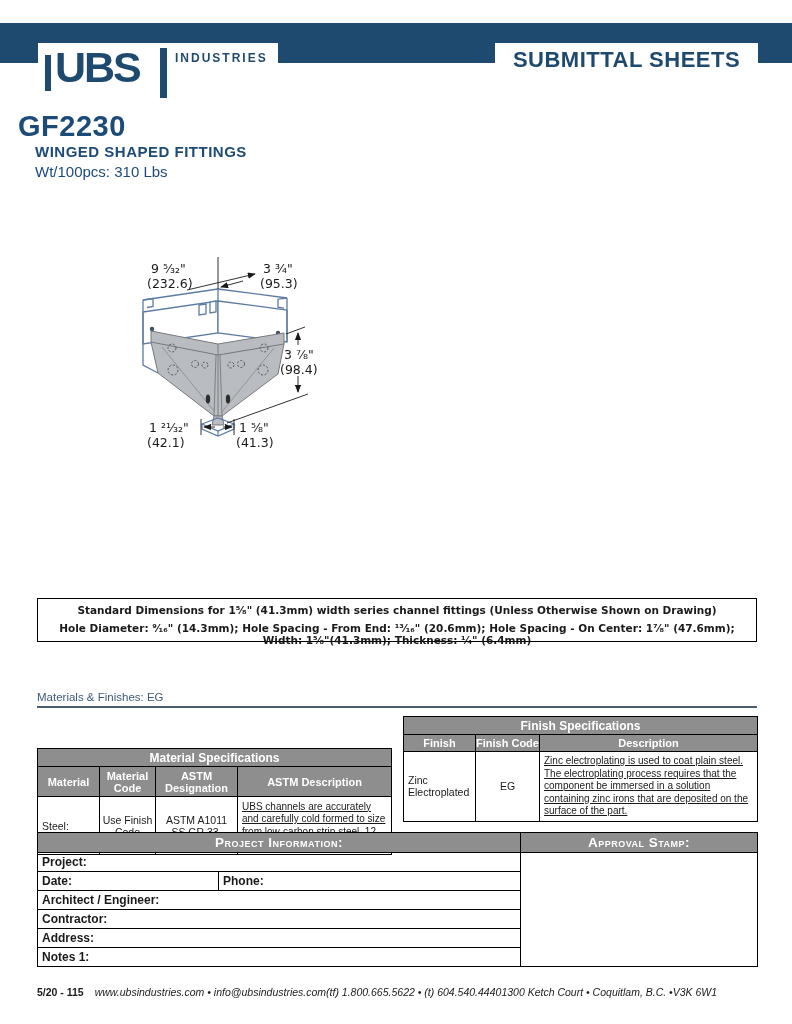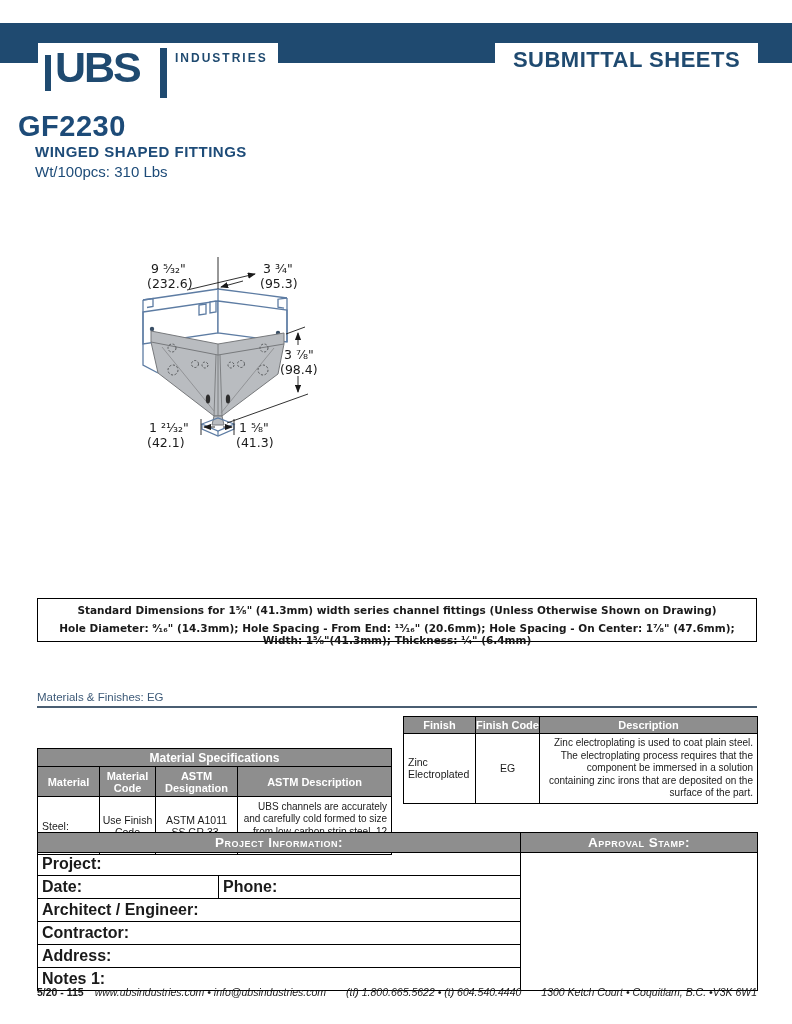--- a/index.html
+++ b/index.html
@@ -33,34 +33,34 @@
   
   .mat-fin { position:absolute; left:37px; top:691px; font-size:11.5px; color:#3d5a78; }
   .mat-fin-rule { position:absolute; left:37px; top:706px; width:720px; height:2px; background:#4a5e72; }
   
   table.spec { position:absolute; border-collapse:collapse; table-layout:fixed; }
   table.spec td, table.spec th { border:1px solid #000; vertical-align:middle; }
   .spec .ttl { background:#8e8e8e; color:#fff; font-size:12px; font-weight:bold; text-align:center; height:18px; }
   .spec .hdr { background:#8e8e8e; color:#fff; font-size:11px; font-weight:bold; text-align:center; }
   .spec td.c { font-size:10.5px; text-align:center; padding:2px;margin-left:15px; }
   .spec td.l { font-size:10.5px; text-align:left; padding:3px 4px; }
-  .spec td.desc { font-size:10px; text-align:right; padding:3px 4px; line-height:1.25; }
+  .spec td.desc { font-size:10px; text-align:left; padding:3px 4px; line-height:1.25;text-decoration:underline; }
   #mat-table { left:37px; top:748px; width:354px; }
   #mat-table .hdr { height:30px; }
   #mat-table .body td { height:58px; }
   #fin-table { left:403px; top:716px; width:354px; }
   #fin-table .hdr { height:17px; }
   #fin-table .body td { height:66px; }
   
   #proj-table { position:absolute; left:37px; top:832px; width:720px; border-collapse:collapse; table-layout:fixed; }
-  #proj-table td { border:1px solid #000; font-size:16px; font-weight:bold; padding:2px 4px; height:19px; vertical-align:middle; }
+  #proj-table td { border:1px solid #000; font-size:12px; font-weight:bold; padding:2px 4px; height:19px; vertical-align:middle; }
   #proj-table td.ghdr { background:#8e8e8e; color:#fff; text-align:center; font-variant:small-caps;
     font-size:13.5px; letter-spacing:0.5px; height:20px; }
   
-  .footer { position:absolute; left:37px; top:986px; width:720px; display:flex; justify-content:space-between;
+  .footer { position:absolute; left:37px; top:986px; width:720px; display:flex; 
     font-size:10.5px; white-space:nowrap; }
   .footer .code { font-weight:bold; font-style:normal; margin-right:8px; }
   .footer .it { font-style:italic; }
 </style>
 </head>
 <body>
 
 <div class="band"></div>
 
 <div class="logo-box">
@@ -192,20 +192,23 @@
 </tbody>
   </table>
 
 <table class="spec" id="fin-table">
   <colgroup>
       <col style="width:72px">
       <col style="width:64px">
       <col style="width:218px">
     </colgroup>
   <tbody>
+      <tr>
+        <td class="ttl" colspan="3">Finish Specifications</td>
+      </tr>
   <tr>
     <td class="hdr">Finish</td>
     <td class="hdr">Finish Code</td>
     <td class="hdr">Description</td>
   </tr>
   <tr class="body">
     <td class="l">Zinc Electroplated</td>
     <td class="c">EG</td>
     <td class="desc">Zinc electroplating is used to coat plain steel. The electroplating process requires that the component be immersed in a solution containing zinc irons that are deposited on the surface of the part.</td>
   </tr>

